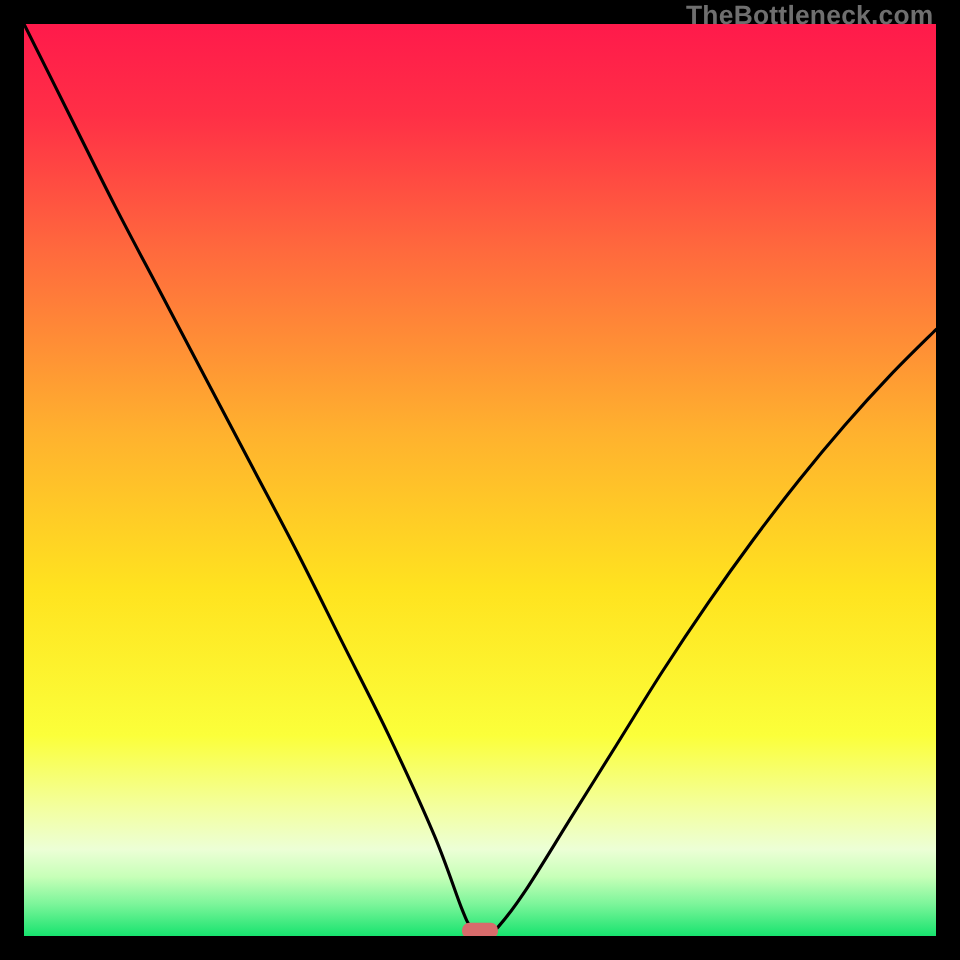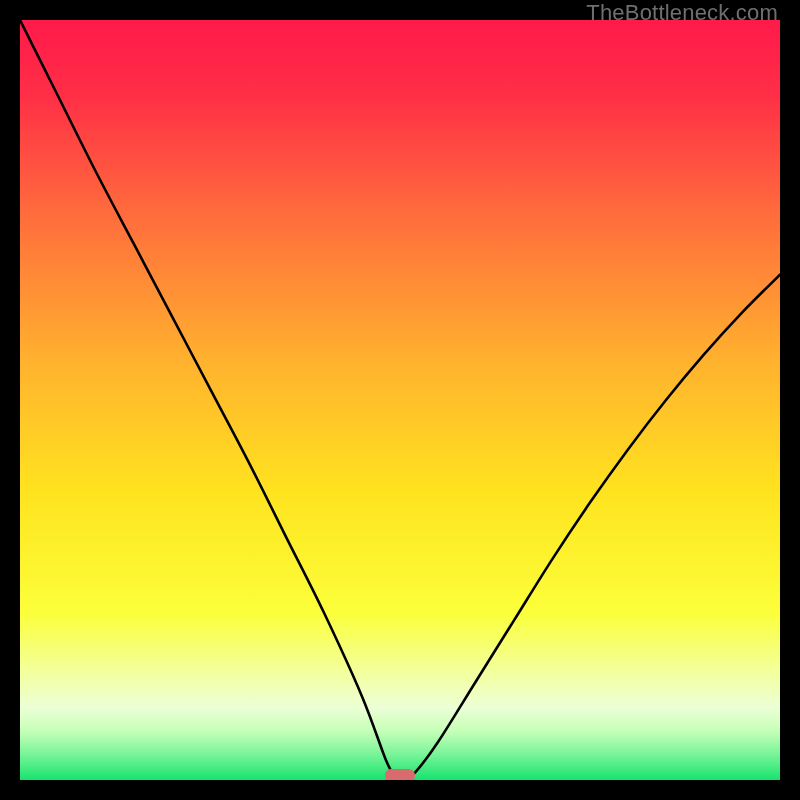--- a/index.html
+++ b/index.html
@@ -17,21 +17,21 @@
     top: 20px;
     width: 760px;
     height: 760px;
     background: #000;
   }
   .watermark {
     position: absolute;
     top: 0px;
     right: 22px;
     font-size: 22px;
-    font-weight: 400;
+    font-weight: 700;
     color: #6f6f6f;
     letter-spacing: 0.2px;
     z-index: 10;
   }
   svg.plot {
     position: absolute;
     left: 20px;
     top: 20px;
     width: 760px;
     height: 760px;

